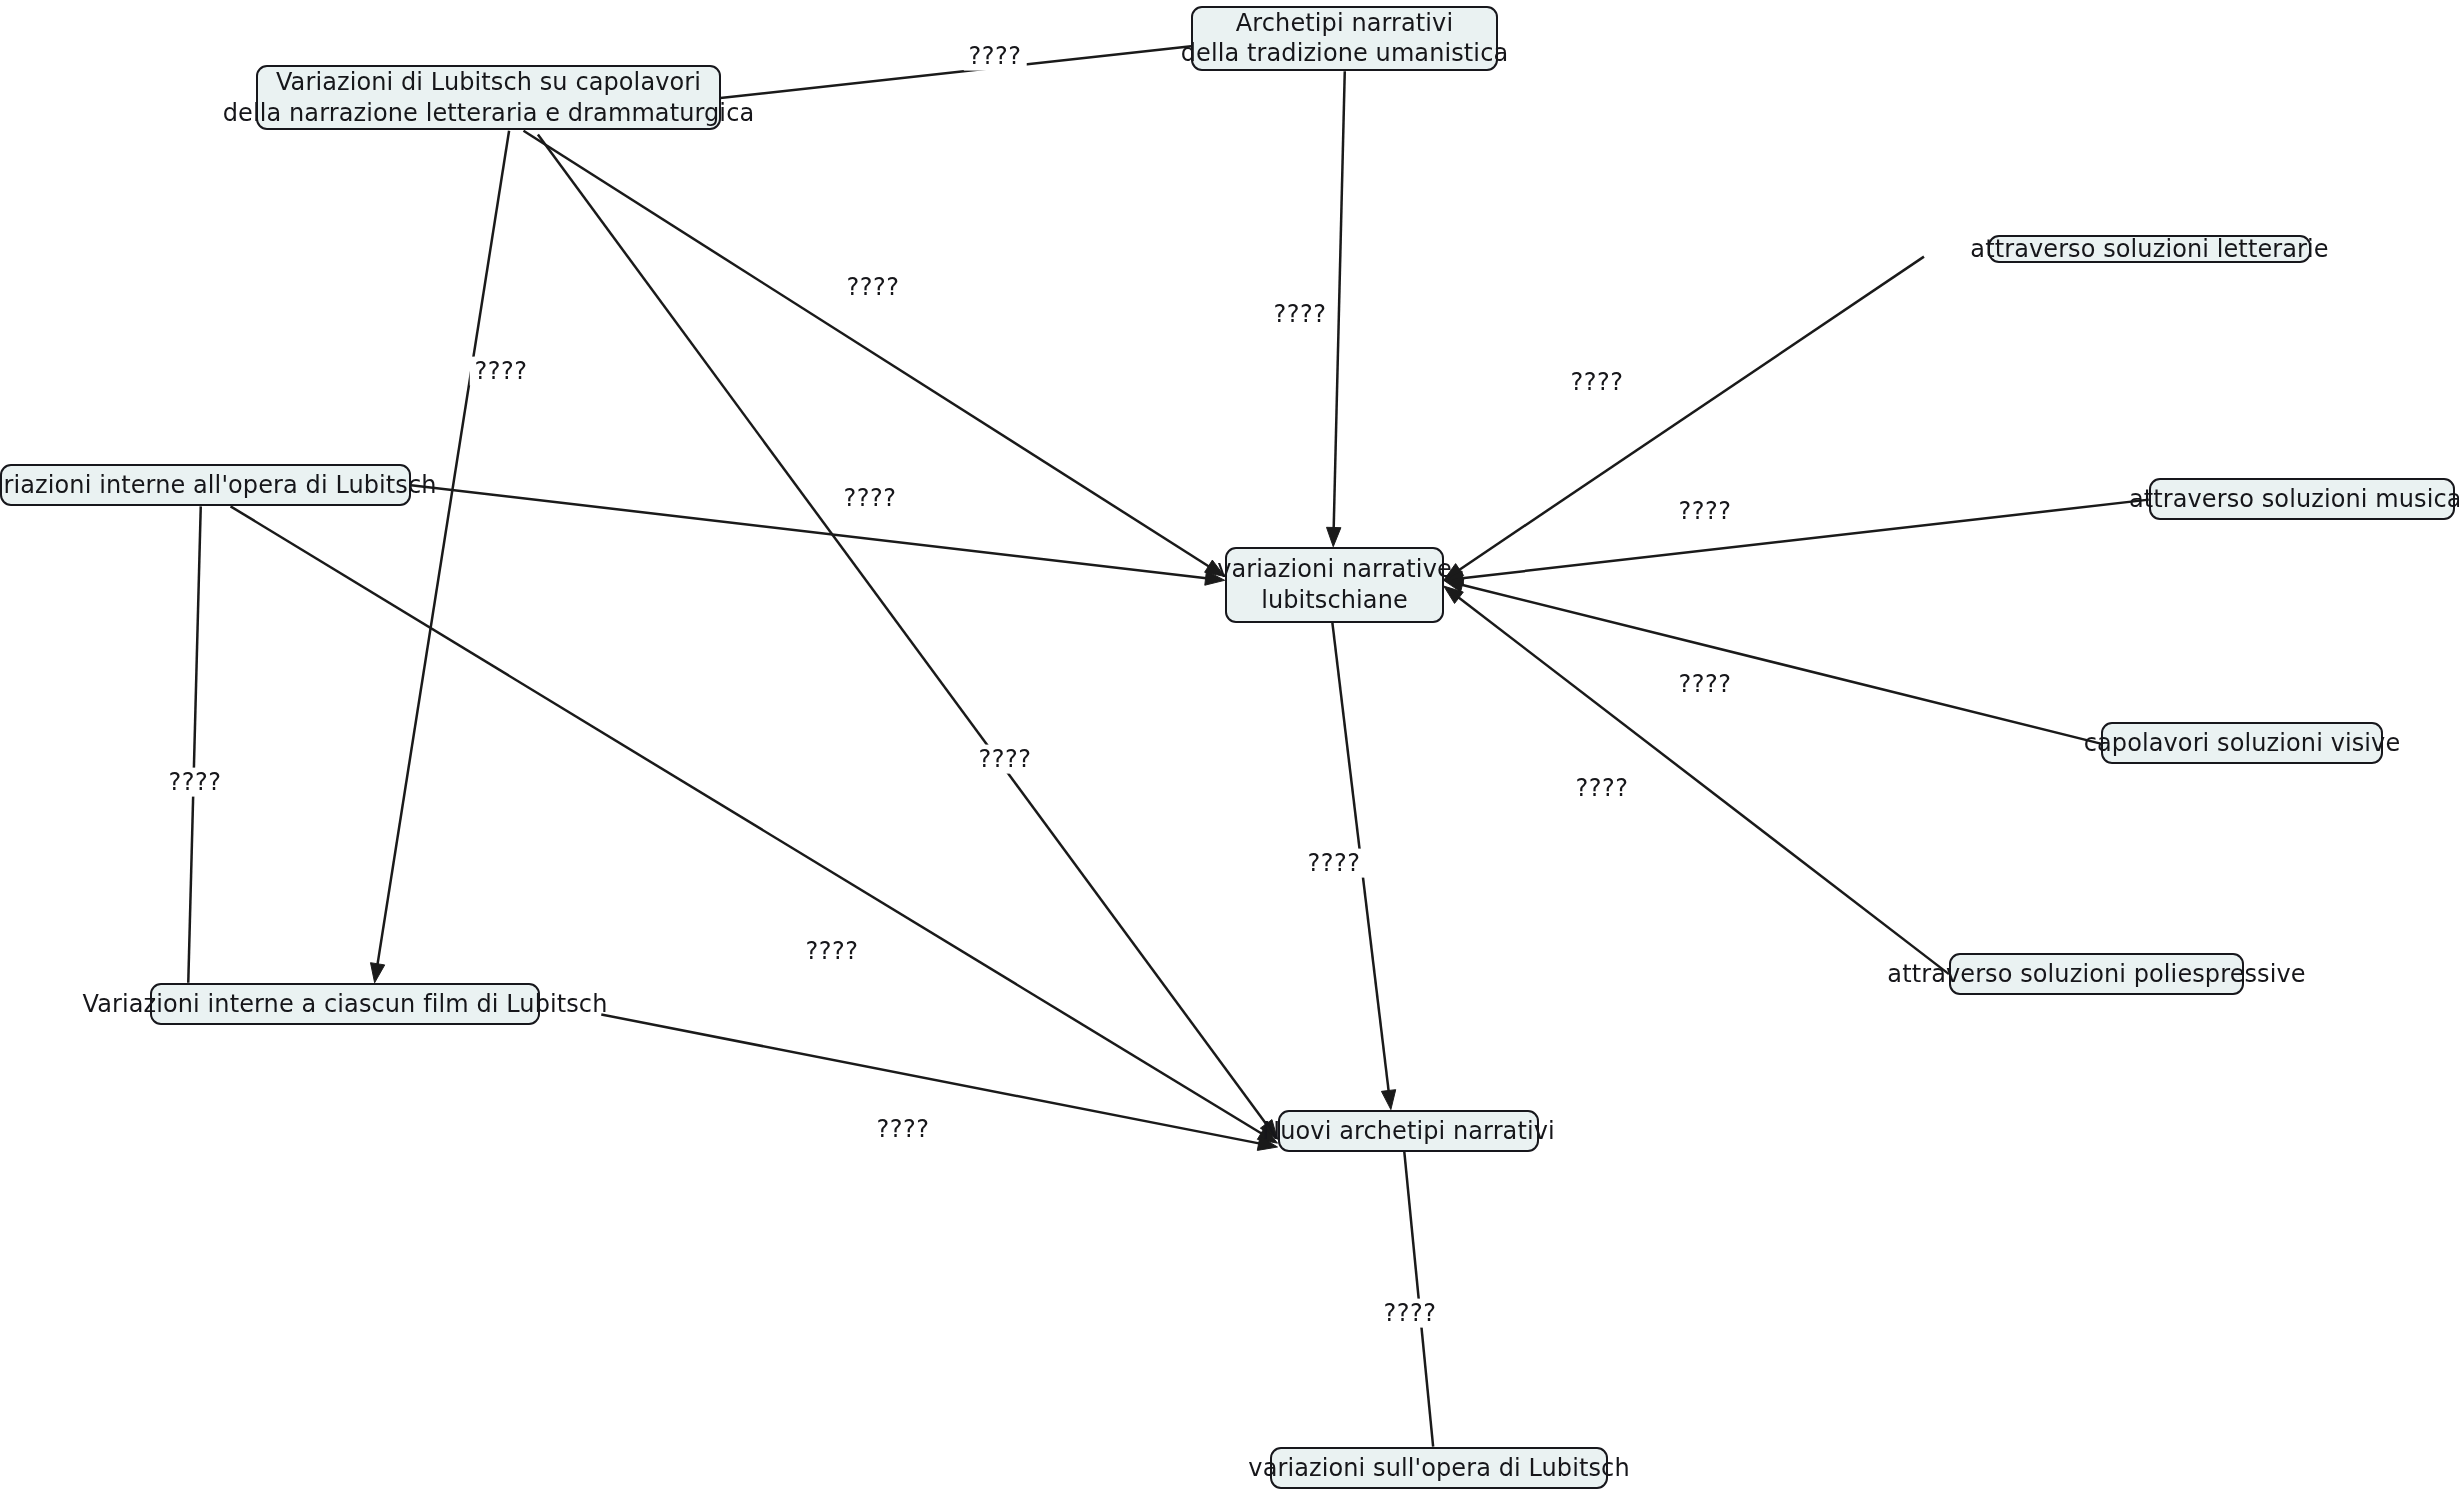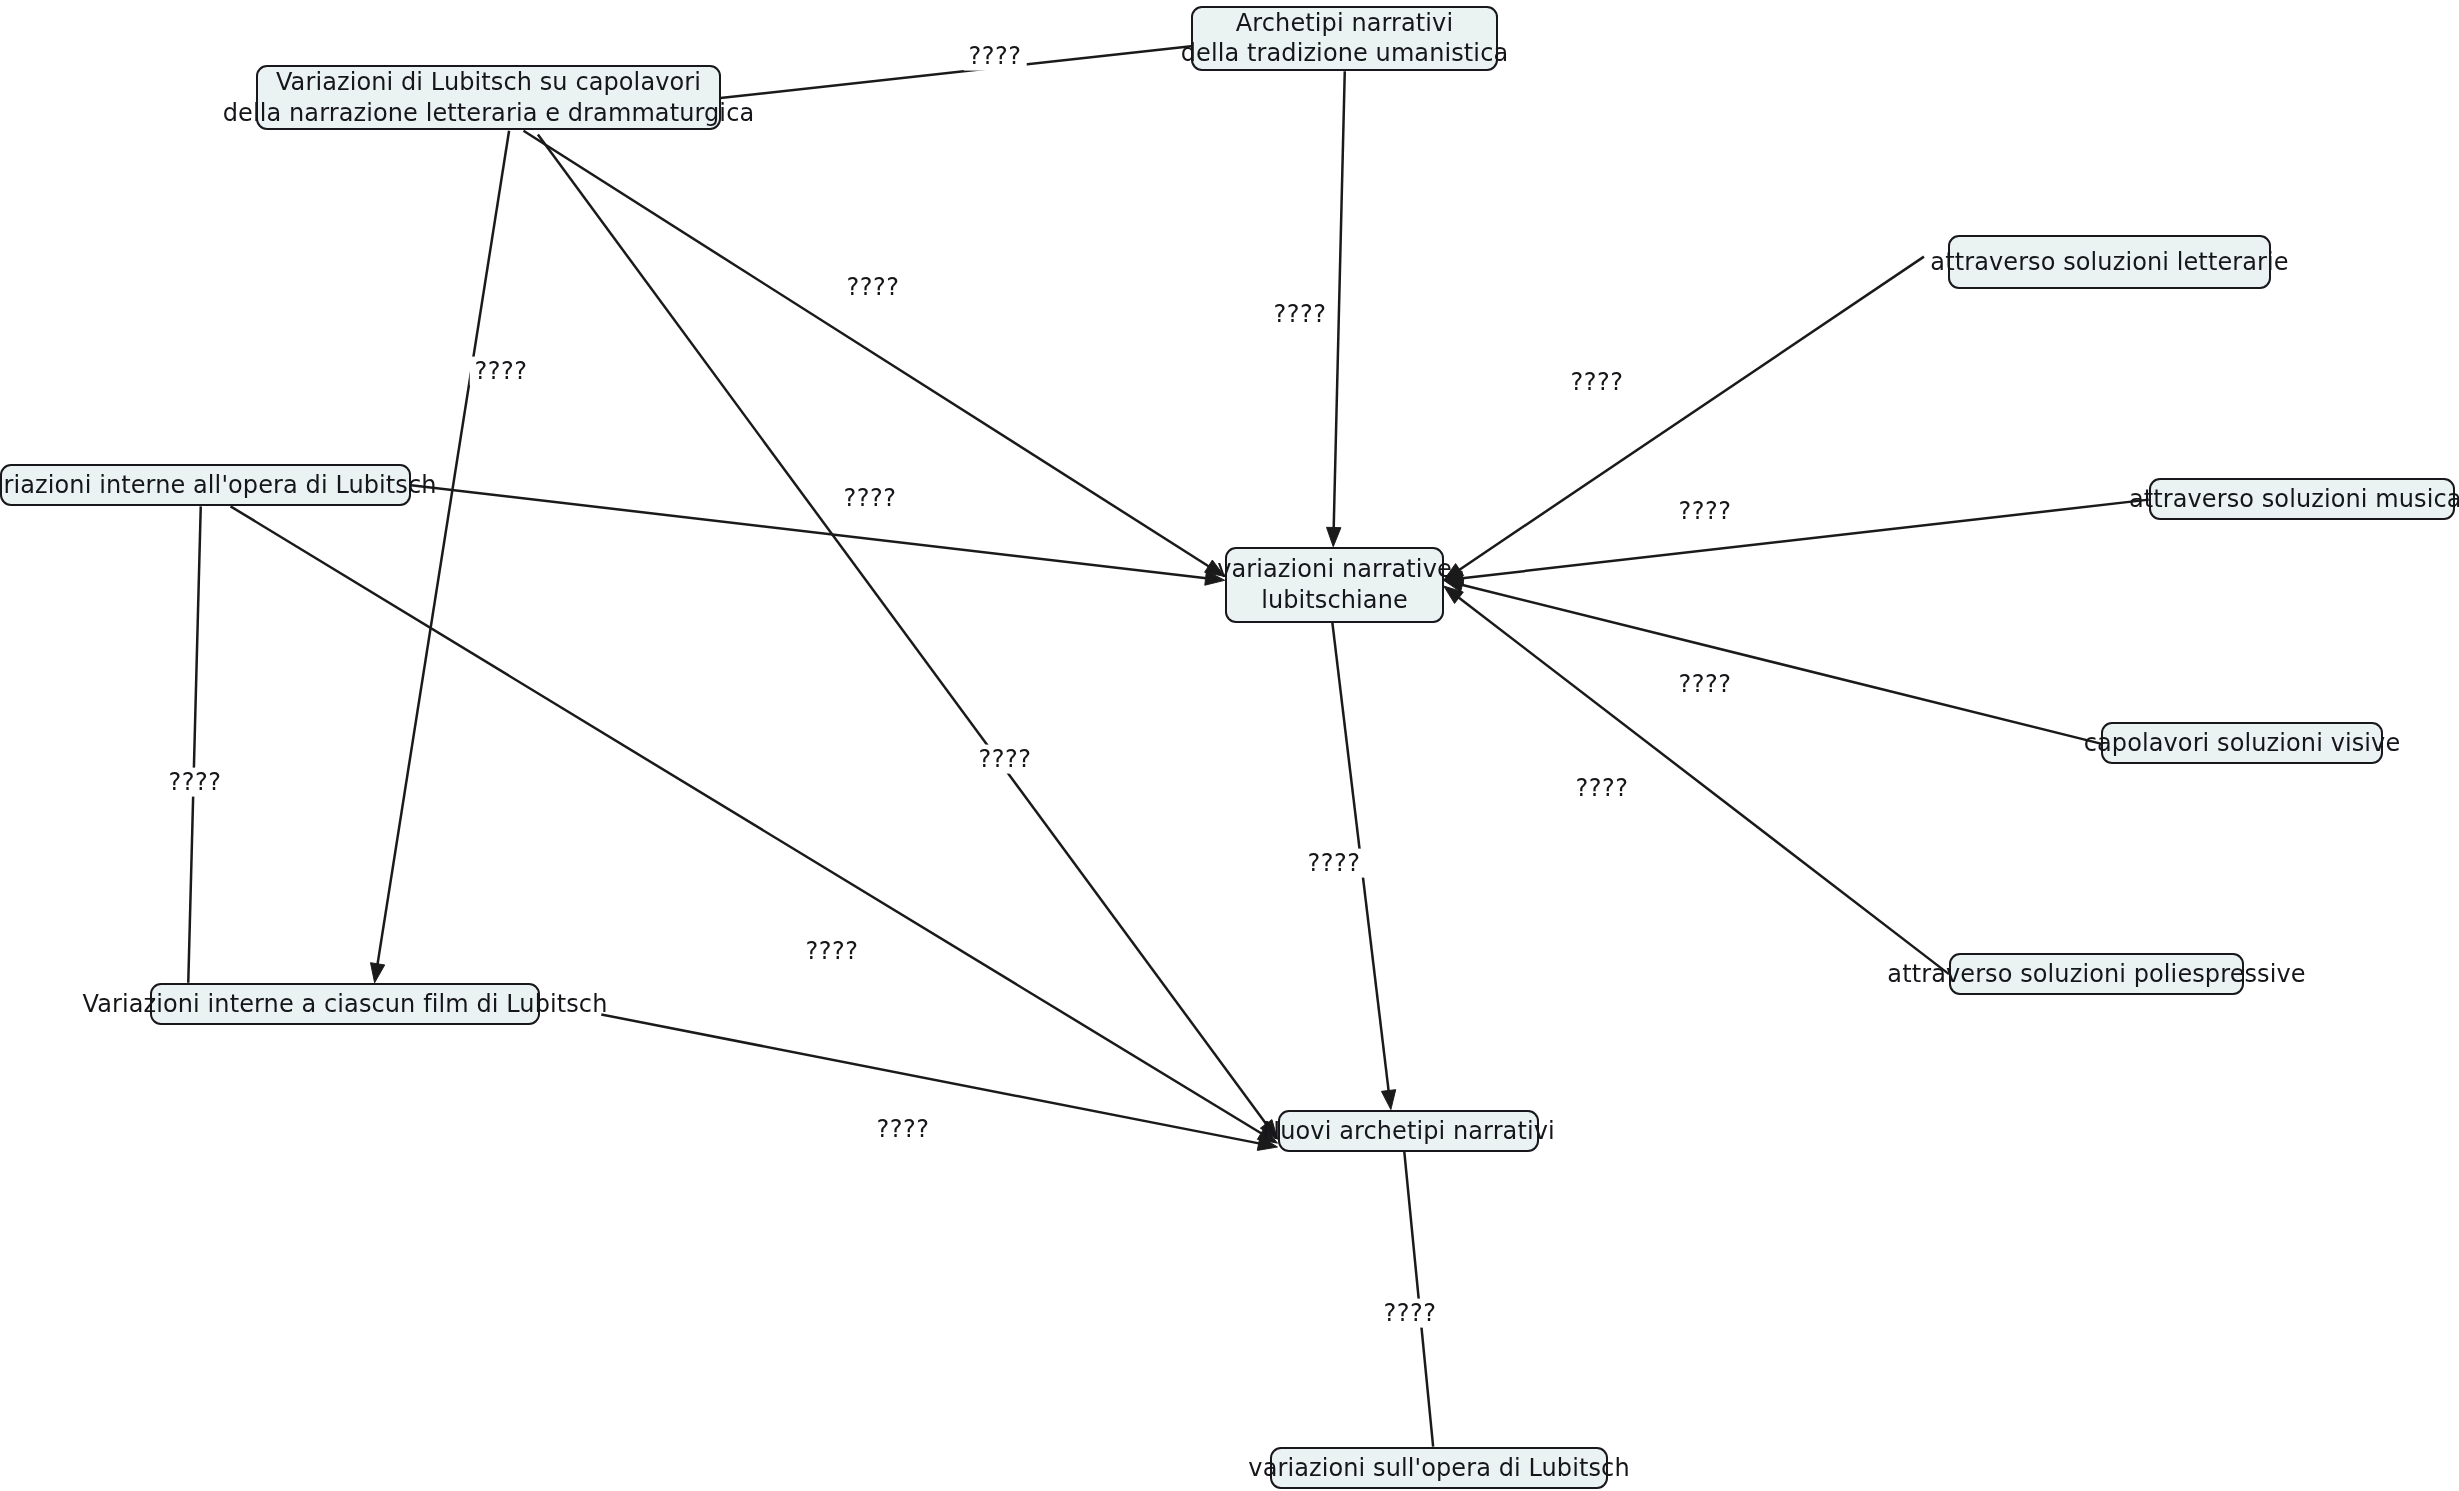--- a/index.html
+++ b/index.html
@@ -127,21 +127,21 @@
       </g>
       <g>
         <line x1="1462" y1="1199" x2="1492" y2="1506" class="edge-line"></line>
       </g>
     </svg>
   <div id="nodes-layer">
       <div class="node-box" style="left: 1191px; top: 5.8px; width: 307px; height: 65px;"><span>Archetipi narrativi
 della tradizione umanistica</span></div>
       <div class="node-box" style="left: 256px; top: 65px; width: 465px; height: 65px; justify-content: center;"><span>Variazioni di Lubitsch su capolavori
 della narrazione letteraria e drammaturgica</span></div>
-      <div class="node-box" style="left: 1948px; top: 235px; width: 323px; height: 54px;"><span>attraverso soluzioni letterarie</span></div>
+      <div class="node-box" style="left: 1988px; top: 235px; width: 323px; height: 28px;"><span>attraverso soluzioni letterarie</span></div>
       <div class="node-box" style="left: 0px; top: 464px; width: 411px; height: 42px;"><span>variazioni interne all'opera di Lubitsch</span></div>
       <div class="node-box" style="left: 2149px; top: 478px; width: 306px; height: 42px;"><span>attraverso soluzioni musicali</span></div>
       <div class="node-box" style="left: 1225px; top: 547px; width: 219px; height: 76px;"><span>variazioni narrative
 lubitschiane</span></div>
       <div class="node-box" style="left: 2101px; top: 722px; width: 282px; height: 42px;"><span>capolavori soluzioni visive</span></div>
       <div class="node-box" style="left: 1949px; top: 953px; width: 295px; height: 42px;"><span>attraverso soluzioni poliespressive</span></div>
       <div class="node-box" style="left: 150px; top: 983px; width: 390px; height: 42px;"><span>Variazioni interne a ciascun film di Lubitsch</span></div>
       <div class="node-box" style="left: 1278px; top: 1110px; width: 261px; height: 42px;"><span>Nuovi archetipi narrativi</span></div>
       <div class="node-box" style="left: 1270px; top: 1447px; width: 338px; height: 42px;"><span>variazioni sull'opera di Lubitsch</span></div>
     </div>

